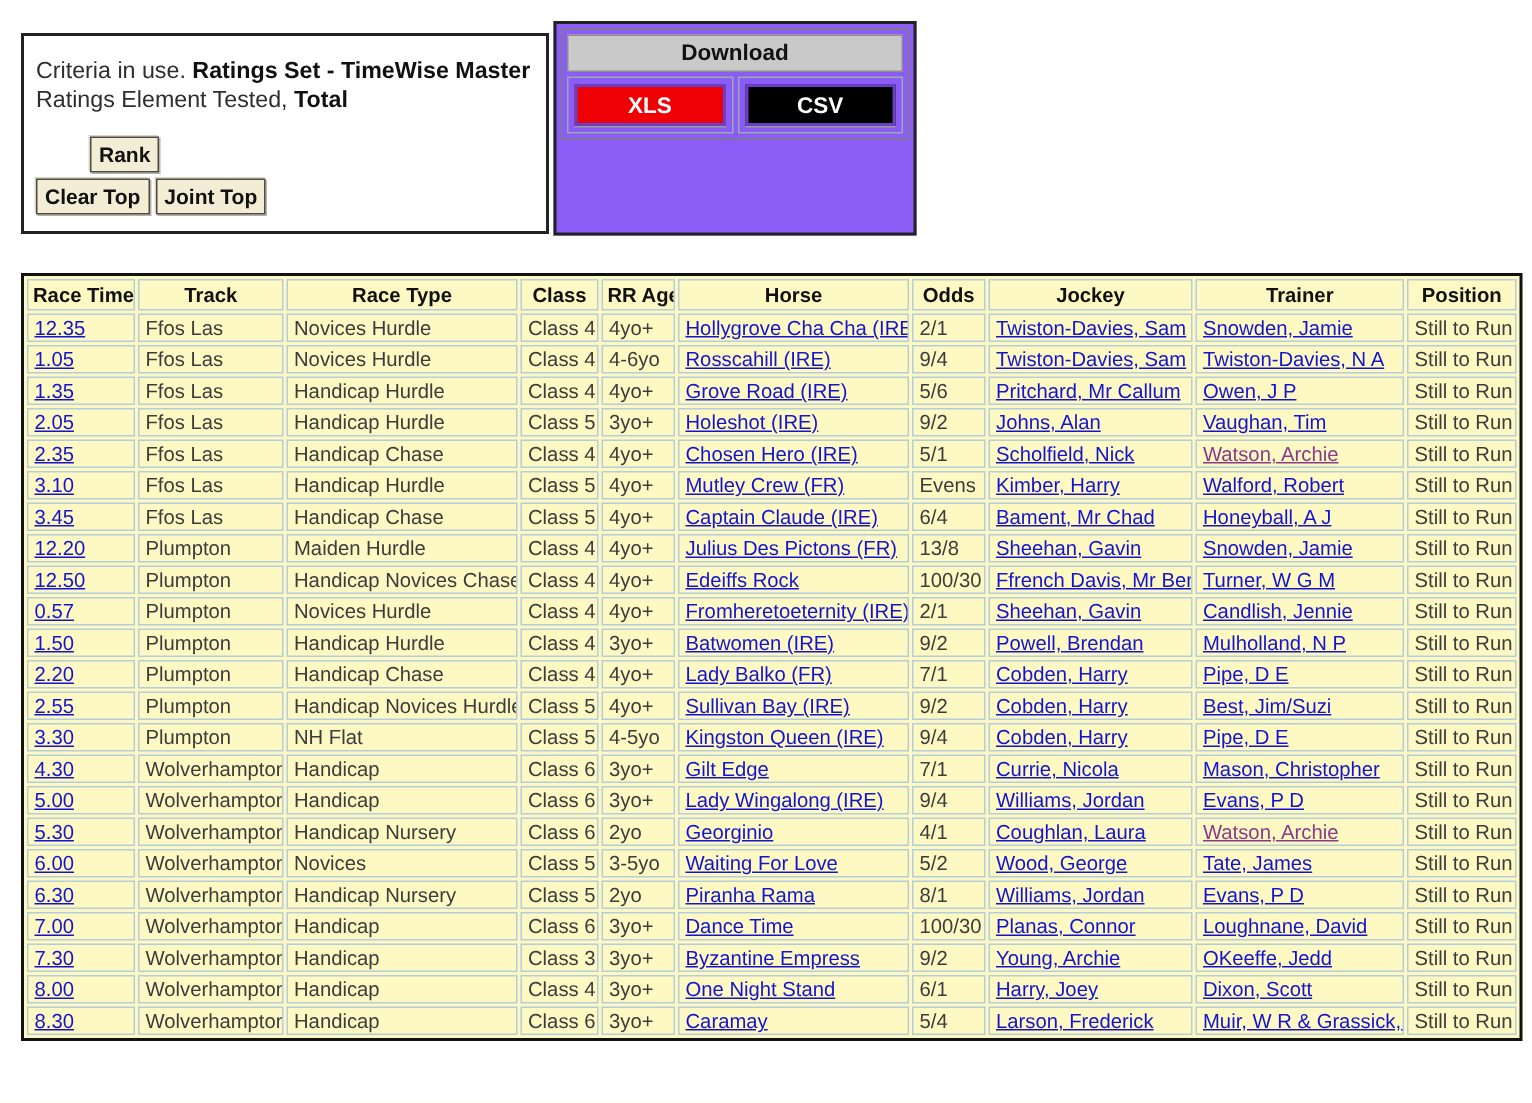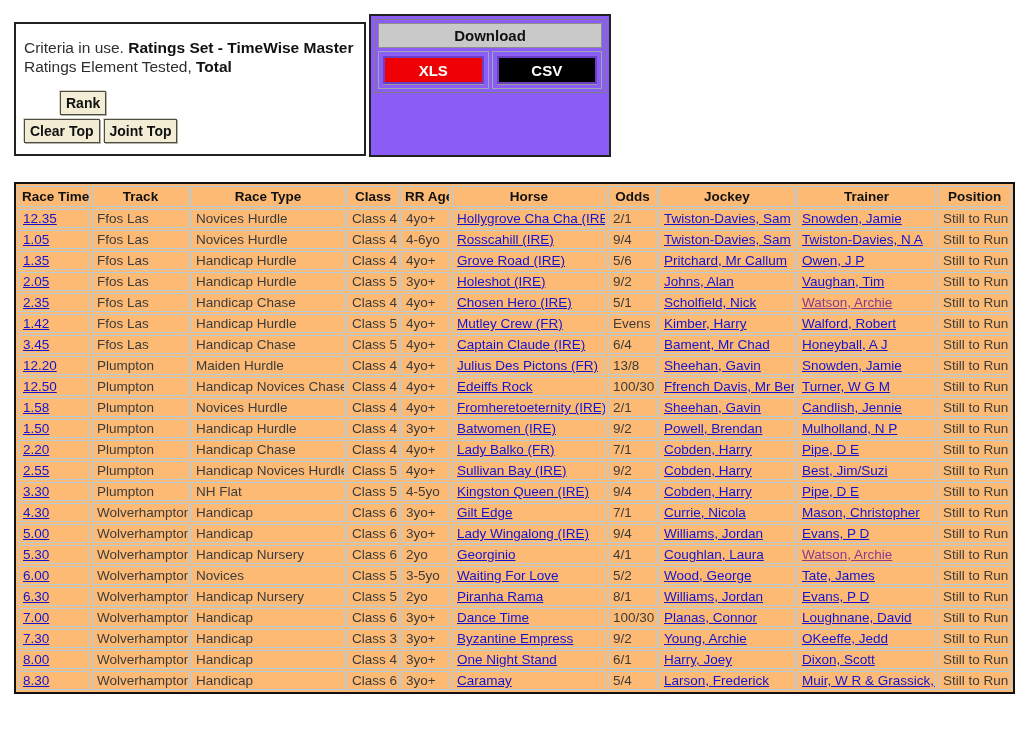--- a/index.html
+++ b/index.html
@@ -77,21 +77,21 @@
   .dl-btn.csv { background: #000000; }
 
   
   .races {
     margin-top: 25px;
     width: 993px;
     table-layout: fixed;
     border: 2px solid #111;
     border-collapse: separate;
     border-spacing: 2px;
-    background: #fdba74;
+    background: #fef9c3;
   }
   .races th {
     border: 1px solid #b3cddd;
     font-size: 13.5px; font-weight: bold; color: #111;
     text-align: center;
     padding: 2px 3px;
     height: 18px;
     overflow: hidden; white-space: nowrap;
   }
   .races td {
@@ -225,21 +225,21 @@
         <td>Handicap Chase</td>
         <td>Class 4</td>
         <td>4yo+</td>
         <td><a href="#">Chosen Hero (IRE)</a></td>
         <td>5/1</td>
         <td><a href="#">Scholfield, Nick</a></td>
         <td><a href="#" class="visited">Watson, Archie</a></td>
         <td>Still to Run</td>
       </tr>
       <tr>
-        <td><a href="#">1.42</a></td>
+        <td><a href="#">3.10</a></td>
         <td>Ffos Las</td>
         <td>Handicap Hurdle</td>
         <td>Class 5</td>
         <td>4yo+</td>
         <td><a href="#">Mutley Crew (FR)</a></td>
         <td>Evens</td>
         <td><a href="#">Kimber, Harry</a></td>
         <td><a href="#">Walford, Robert</a></td>
         <td>Still to Run</td>
       </tr>
@@ -273,21 +273,21 @@
         <td>Handicap Novices Chase</td>
         <td>Class 4</td>
         <td>4yo+</td>
         <td><a href="#">Edeiffs Rock</a></td>
         <td>100/30</td>
         <td><a href="#">Ffrench Davis, Mr Ben</a></td>
         <td><a href="#">Turner, W G M</a></td>
         <td>Still to Run</td>
       </tr>
       <tr>
-        <td><a href="#">1.58</a></td>
+        <td><a href="#">0.57</a></td>
         <td>Plumpton</td>
         <td>Novices Hurdle</td>
         <td>Class 4</td>
         <td>4yo+</td>
         <td><a href="#">Fromheretoeternity (IRE)</a></td>
         <td>2/1</td>
         <td><a href="#">Sheehan, Gavin</a></td>
         <td><a href="#">Candlish, Jennie</a></td>
         <td>Still to Run</td>
       </tr>

